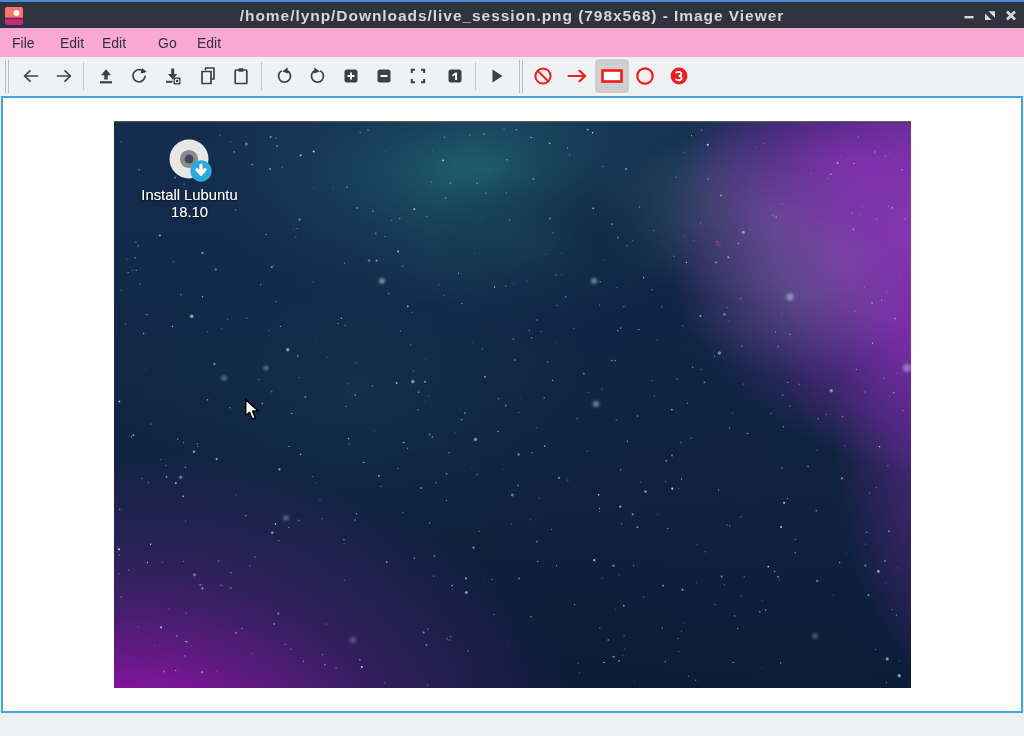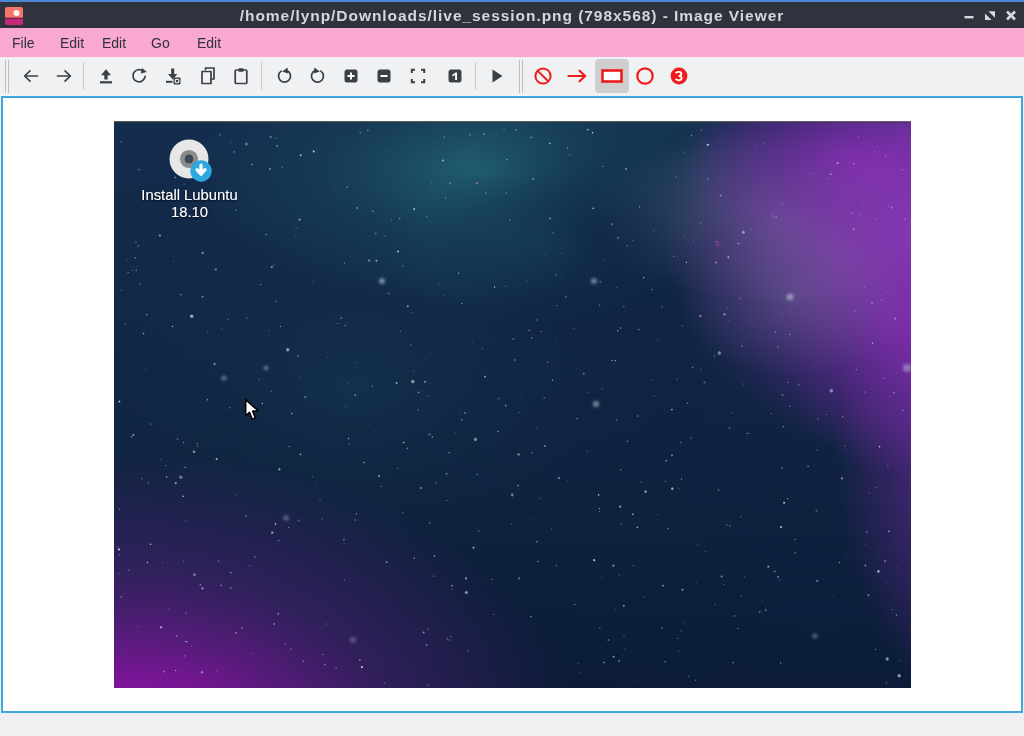--- a/index.html
+++ b/index.html
@@ -35,21 +35,21 @@
         </g>
       </svg></div>
 <div class="winbtn" style="left:1005px;top:1px"><svg width="12" height="26" viewBox="0 0 12 26">
         <path d="M2 8.5 L10 16.5 M10 8.5 L2 16.5" stroke="#d6dade" stroke-width="2.6" stroke-linecap="butt"></path>
       </svg></div>
 </div>
 <div id="menubar">
 <div class="mi" style="left:12px">File</div>
 <div class="mi" style="left:60px">Edit</div>
 <div class="mi" style="left:102px">Edit</div>
-<div class="mi" style="left:151px">Go</div>
+<div class="mi" style="left:158px">Go</div>
 <div class="mi" style="left:197px">Edit</div>
 </div>
 <div id="toolbar">
 <div class="grip" style="left:4.5px"></div>
 <div class="grip" style="left:7.5px"></div>
 <div class="grip" style="left:518.5px"></div>
 <div class="grip" style="left:521.5px"></div>
 <div class="sep" style="left:83px"></div>
 <div class="sep" style="left:261px"></div>
 <div class="sep" style="left:474.5px"></div>

